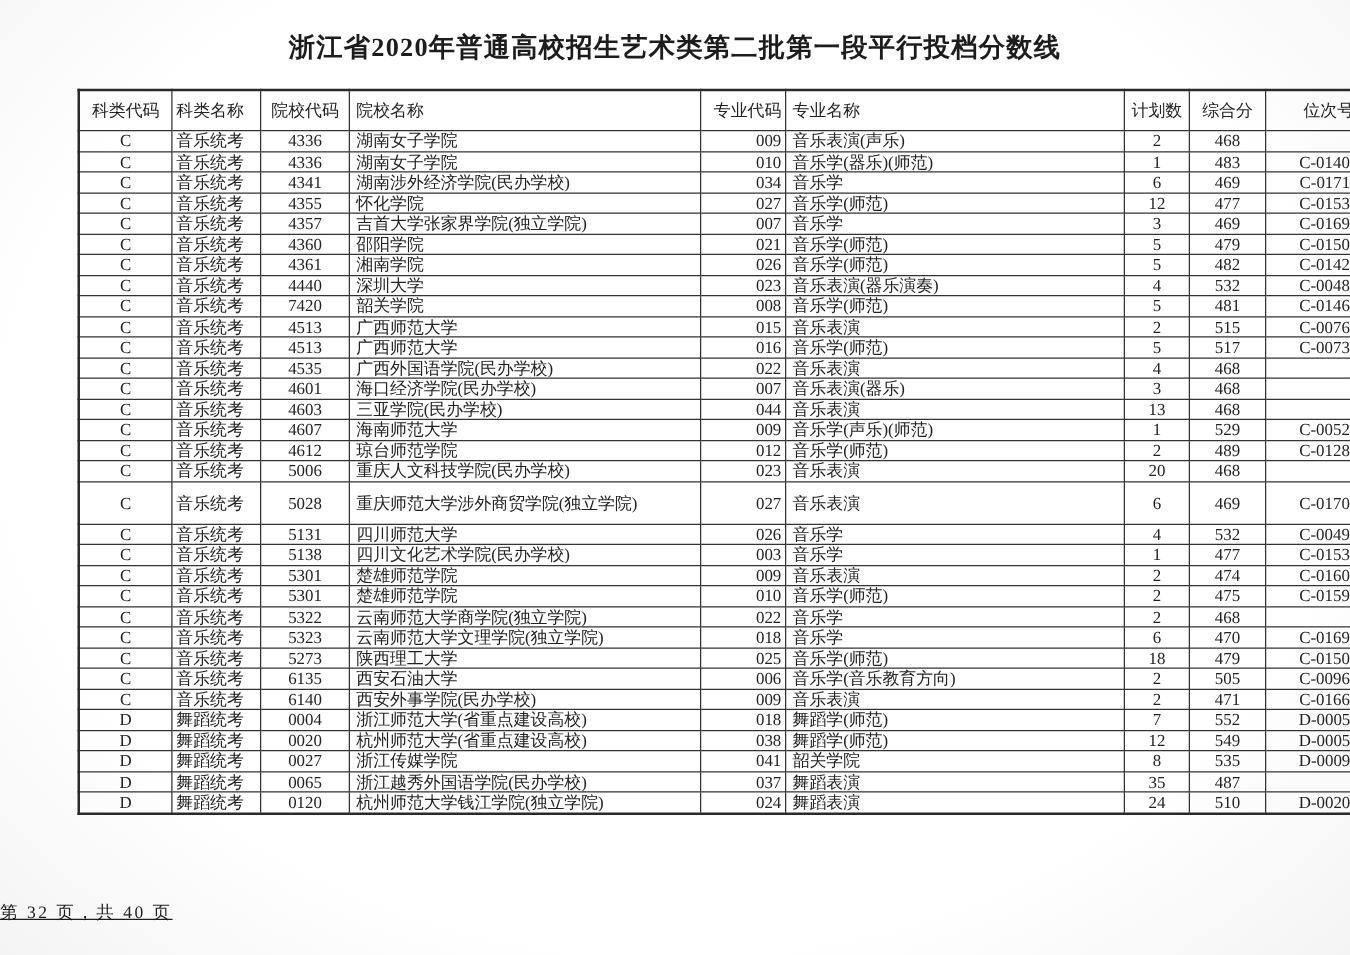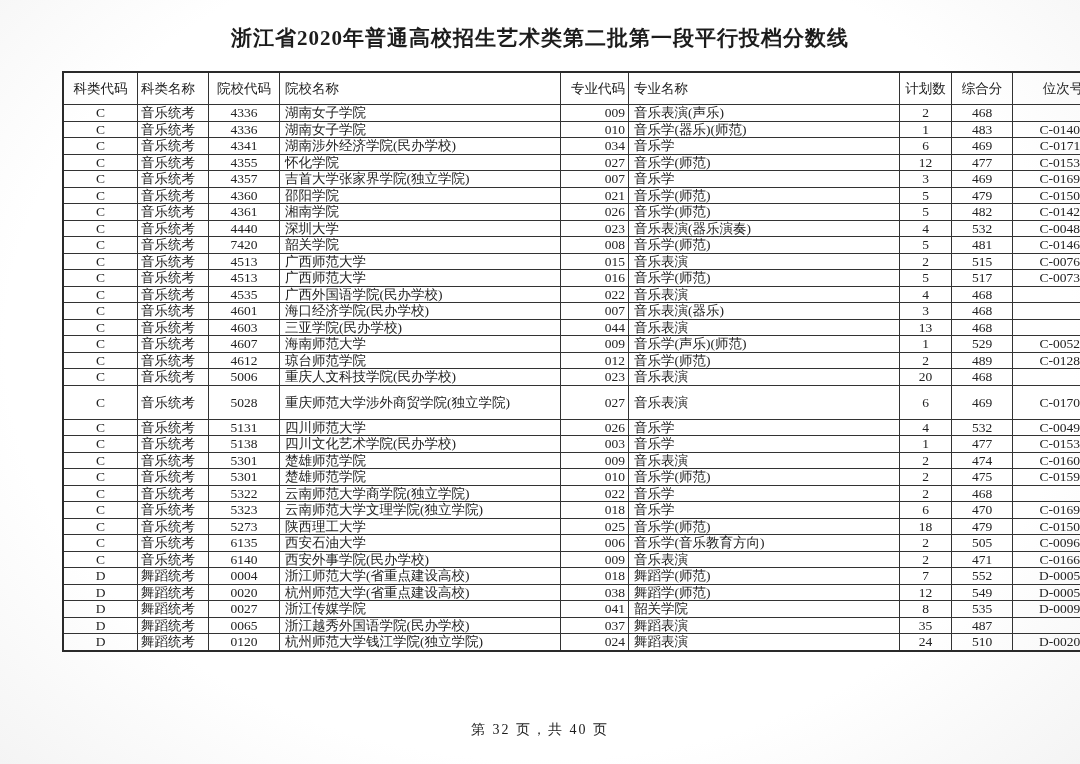--- a/index.html
+++ b/index.html
@@ -58,23 +58,23 @@
   .c5 { width: 262px; text-align: left; padding-left: 5px !important; }
   .c6 { width: 45px;  text-align: center; }
   .c7 { width: 54px;  text-align: center; }
   .c8 { width: 94px;  text-align: center; }
   th.c3, th.c5 { text-align: left; }
   .page-footer {
     position: absolute;
     top: 721px;
     left: 0;
     width: 100%;
-    text-align: center;
     font-size: 14px;
     letter-spacing: 2px;
+    text-decoration: underline;
   }
 </style>
 </head>
 <body>
 
 <div class="sheet">
   <h1 class="doc-title">浙江省2020年普通高校招生艺术类第二批第一段平行投档分数线</h1>
 
   <table class="scores">
     <thead>

